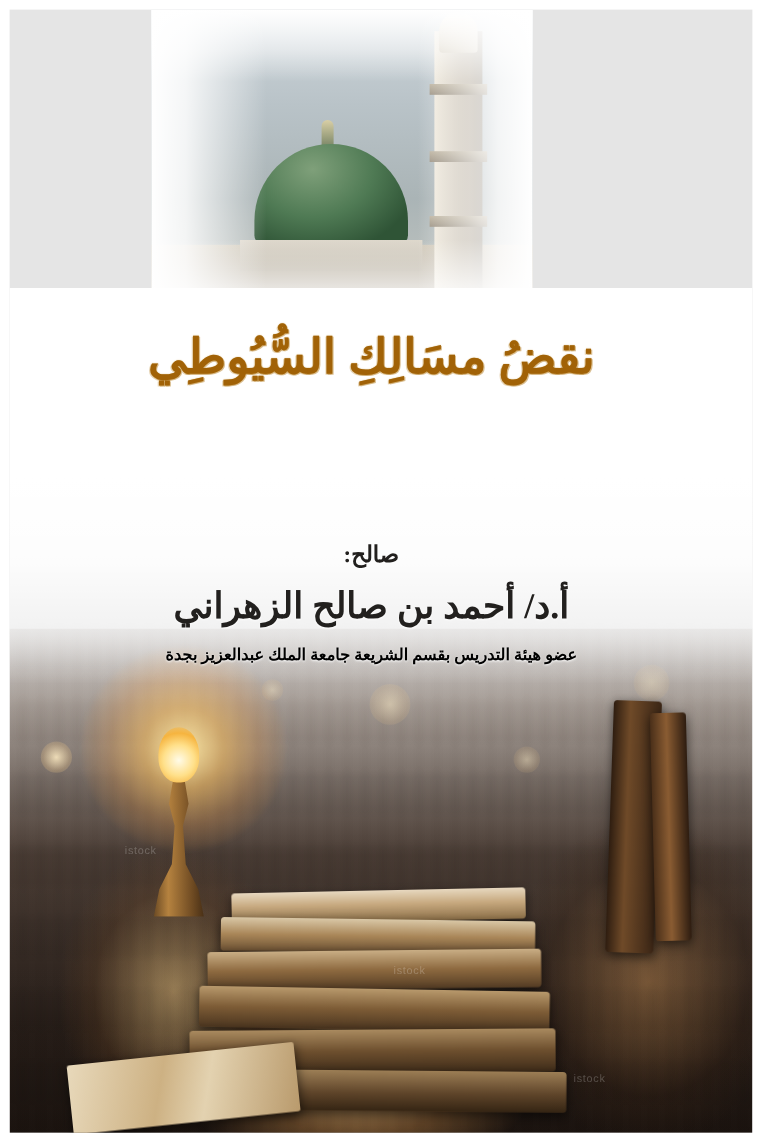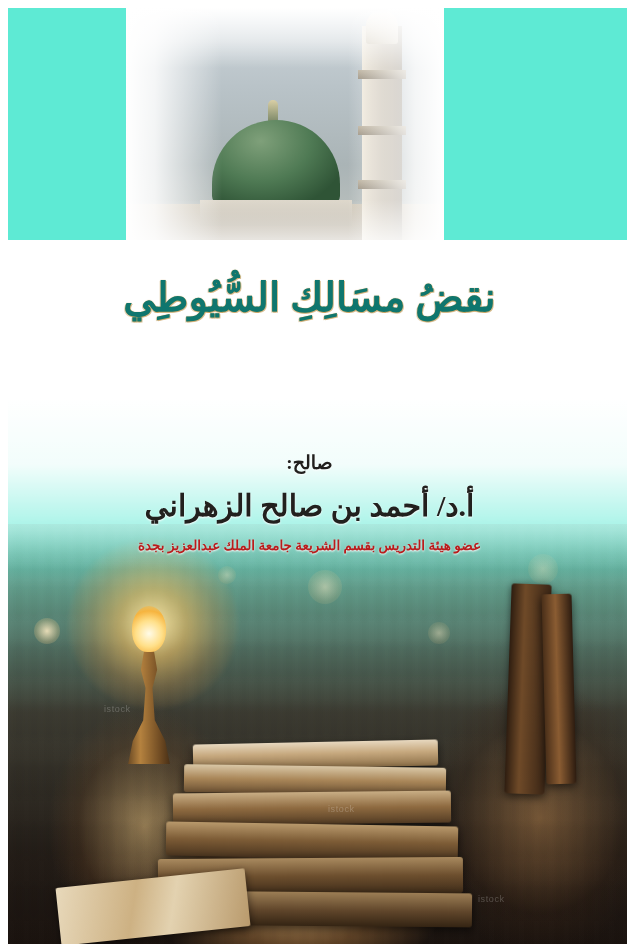--- a/index.html
+++ b/index.html
@@ -23,21 +23,21 @@
   }
 
   
   .bg-art {
     position: absolute;
     left: 8px;
     top: 8px;
     width: 619px;
     height: 936px;
     overflow: hidden;
-    background: #5eead4;
+    background: #e5e5e5;
   }
 
   
   .books-band {
     position: absolute;
     left: 0;
     bottom: 0;
     width: 100%;
     height: 420px;
     background:
@@ -183,21 +183,21 @@
     top: 272px;
     width: 619px;
     text-align: center;
     z-index: 6;
   }
   .title-line {
     font-family: "Liberation Serif", serif;
     font-weight: bold;
     font-size: 40px;
     line-height: 1.32;
-    color: #0f766e;
+    color: #a16207;
     letter-spacing: .5px;
     text-shadow:
       0 0 1px #c79a4a,
       1px 1px 0 rgba(190,142,66,.55),
       -1px 1px 0 rgba(190,142,66,.35),
       0 2px 3px rgba(255,255,255,.9);
   }
 
   .author-block {
     position: absolute;
@@ -217,21 +217,21 @@
   .author-name {
     font-size: 30px;
     font-weight: bold;
     line-height: 1.75;
     text-shadow: 0 1px 2px rgba(255,255,255,.95);
   }
   .author-affil {
     font-size: 13.5px;
     font-weight: bold;
     line-height: 1.9;
-    color: #b91c1c;
+    color: #000000;
     text-shadow: 0 1px 2px rgba(255,255,255,.95);
   }
 
   
   .watermark {
     position:absolute;
     font-family:"Liberation Sans", sans-serif;
     font-size:9px;
     color:rgba(255,255,255,.22);
     letter-spacing:.6px;

